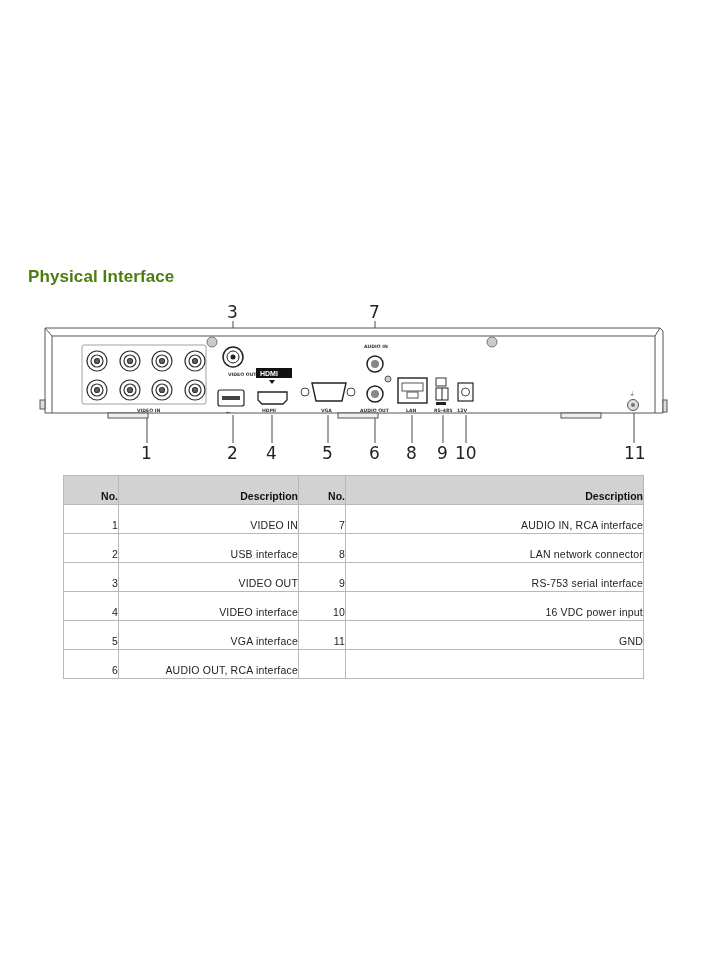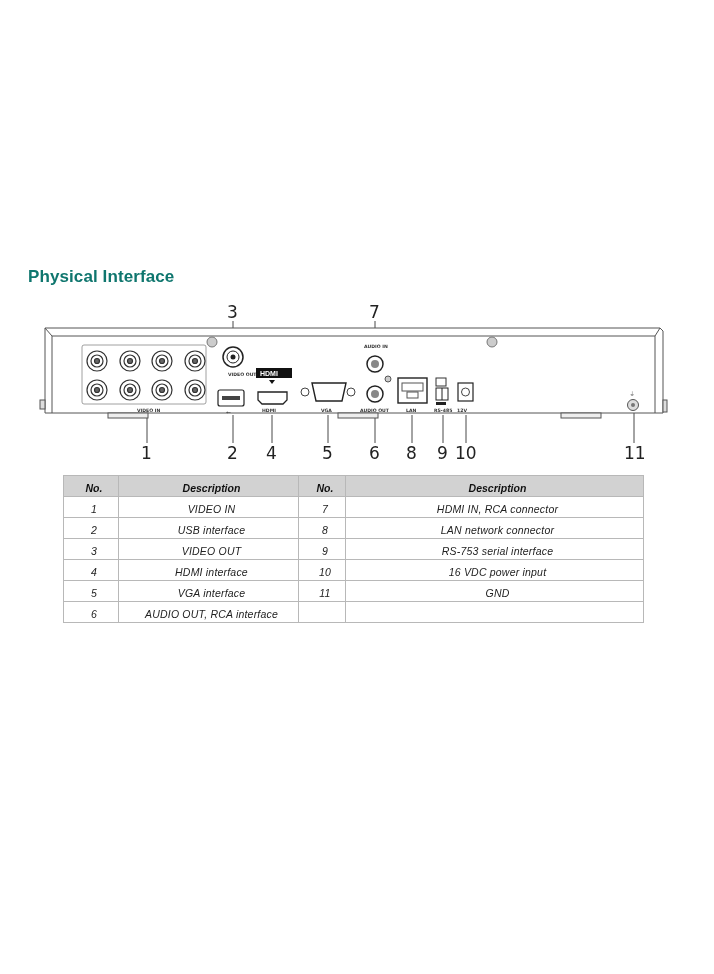--- a/index.html
+++ b/index.html
@@ -1,26 +1,26 @@
 <!DOCTYPE html>
 <html><head>
 <meta charset="utf-8">
 <style>
   html, body { margin:0; padding:0; background:#ffffff; }
   body { width:714px; height:974px; position:relative; overflow:hidden;
          font-family:"Liberation Sans", sans-serif; color:#111; }
   .title { position:absolute; left:28px; top:267px; font-size:17px; font-weight:bold;
-           letter-spacing:0.1px; color:#0f766e;text-align:center; }
+           letter-spacing:0.1px; color:#4d7c0f;text-align:center; }
   .diagram { position:absolute; left:0; top:295px; width:714px; height:170px; }
   .callout { font-family:"DejaVu Sans", sans-serif; font-size:17px; fill:#222; }
   .lbl { font-family:"DejaVu Sans", sans-serif; font-size:4.6px; font-weight:bold; fill:#333; }
   table.ports { position:absolute; left:63px; top:475px; width:580px; border-collapse:collapse;
                 font-size:10.5px; table-layout:fixed; }
-  table.ports th, table.ports td { border:1px solid #b8b8b8; height:16px; padding:4px 0 0 6px;
-                text-align:center; vertical-align:middle; line-height:15px; white-space:nowrap;font-style:italic; }
+  table.ports th, table.ports td { border:1px solid #b8b8b8; height:16px; padding:12px 0 0 6px;
+                text-align:right; vertical-align:middle; line-height:15px; white-space:nowrap; }
   table.ports th { background:#d2d2d2; font-weight:bold; color:#111; }
   table.ports td { color:#222; letter-spacing:0.2px; }
   col.c-no1 { width:55px; } col.c-desc1 { width:180px; }
   col.c-no2 { width:47px; } col.c-desc2 { width:298px; }
 </style>
 </head>
 <body>
 
 <div class="title">Physical Interface</div>
 
@@ -178,37 +178,37 @@
       <th>Description</th>
       <th>No.</th>
       <th>Description</th>
     </tr>
   </thead>
   <tbody>
     <tr>
       <td>1</td>
       <td>VIDEO IN</td>
       <td>7</td>
-      <td>HDMI IN, RCA connector</td>
+      <td>AUDIO IN, RCA interface</td>
     </tr>
     <tr>
       <td>2</td>
       <td>USB interface</td>
       <td>8</td>
       <td>LAN network connector</td>
     </tr>
     <tr>
       <td>3</td>
       <td>VIDEO OUT</td>
       <td>9</td>
       <td>RS-753 serial interface</td>
     </tr>
     <tr>
       <td>4</td>
-      <td>HDMI interface</td>
+      <td>VIDEO interface</td>
       <td>10</td>
       <td>16 VDC power input</td>
     </tr>
     <tr>
       <td>5</td>
       <td>VGA interface</td>
       <td>11</td>
       <td>GND</td>
     </tr>
     <tr>

